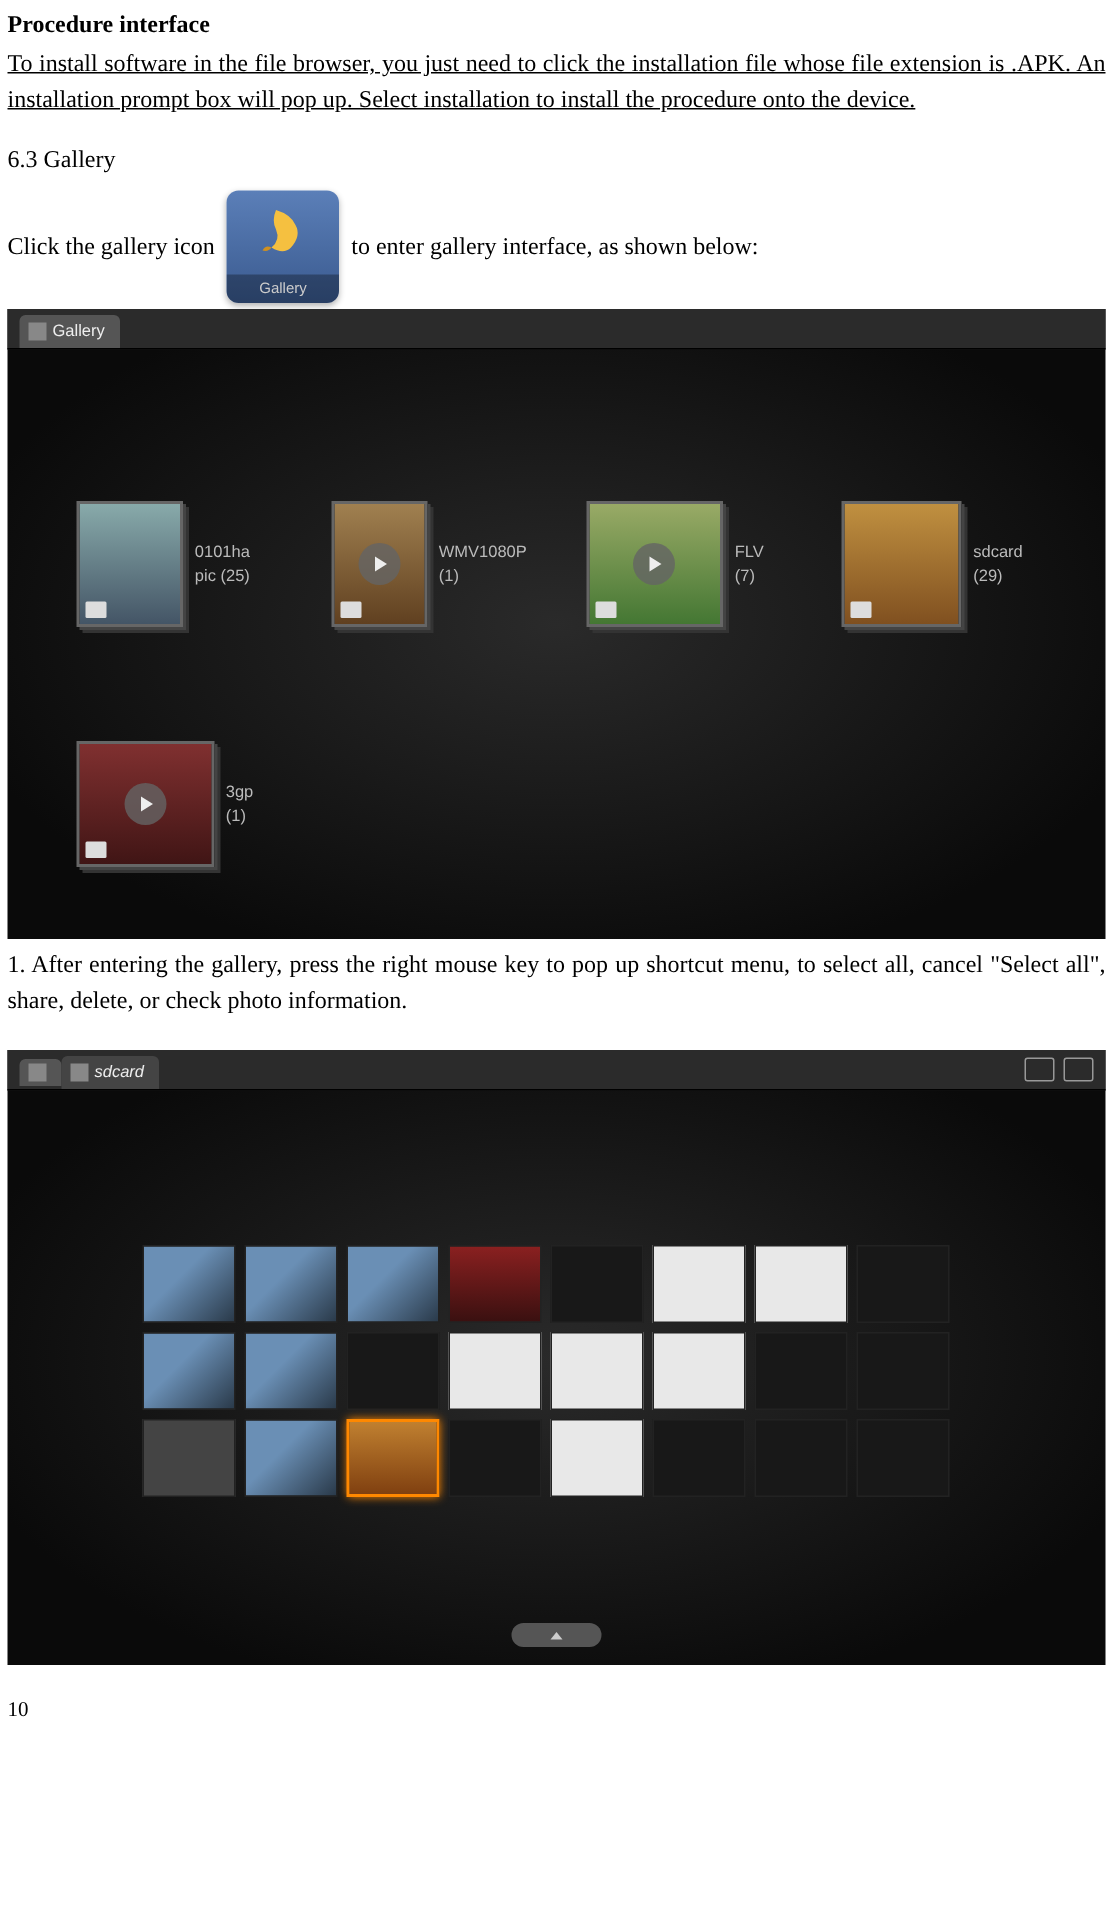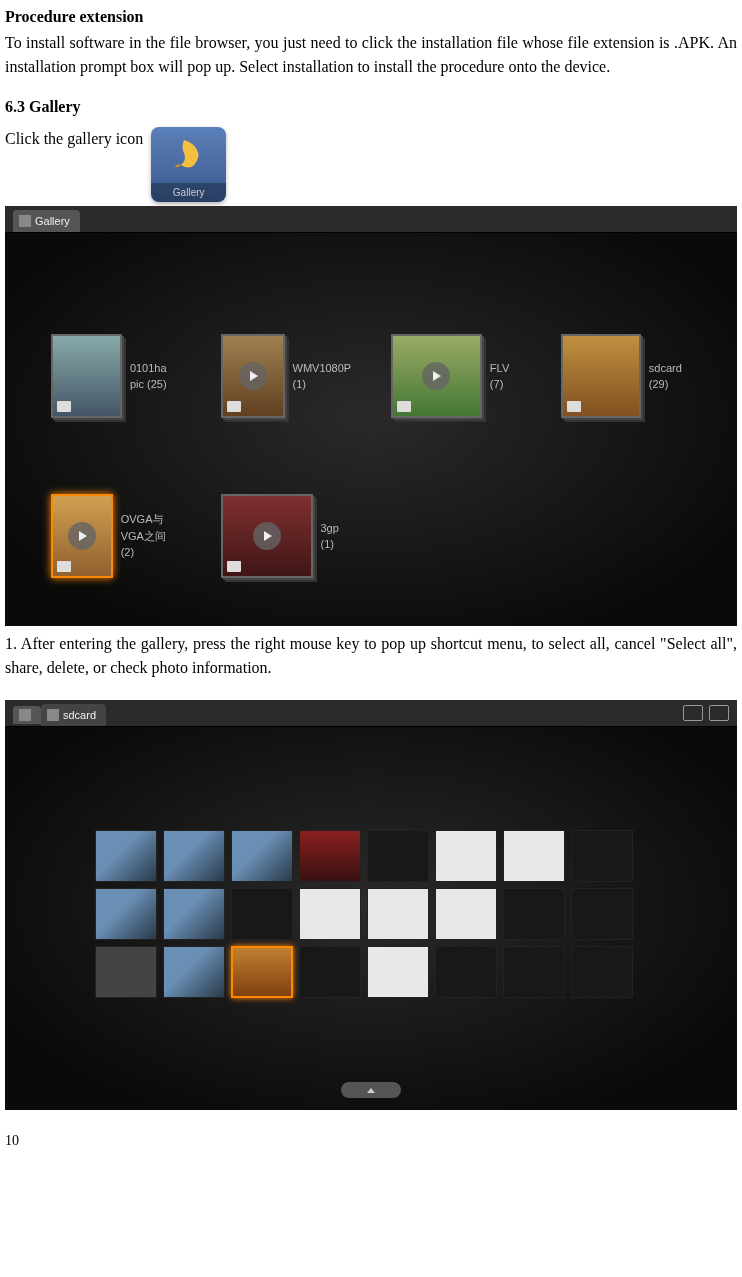--- a/index.html
+++ b/index.html
@@ -10,28 +10,29 @@
       width: 732px;
       line-height: 1.5;
     }
     .heading {
       font-weight: bold;
       margin-bottom: 2px;
     }
     .body-text {
       text-align: justify;
       margin-bottom: 16px;
+      text-decoration: underline;
     }
     .section-heading {
-      font-weight: bold;
+      font-weight: normal;
       margin-bottom: 8px;
     }
     .icon-line {
       display: flex;
-      align-items: flex-start;
+      align-items: center;
       margin-bottom: 4px;
     }
     .gallery-icon {
       width: 75px;
       height: 75px;
       margin: 0 8px;
       display: inline-flex;
       flex-direction: column;
       align-items: center;
       border-radius: 8px;
@@ -65,20 +66,21 @@
       background: #1a1a1a;
       margin-bottom: 6px;
     }
     .screenshot-1 {
       height: 420px;
       background: radial-gradient(ellipse at center, #2a2a2a 0%, #0a0a0a 80%);
     }
     .screenshot-2 {
       height: 410px;
       background: radial-gradient(ellipse at center, #2a2a2a 0%, #0a0a0a 80%);
+      font-style: italic;
     }
     .top-bar {
       height: 26px;
       background: #2b2b2b;
       border-bottom: 1px solid #000;
       display: flex;
       align-items: center;
       padding: 0 8px;
     }
     .top-bar-tab {
@@ -227,36 +229,37 @@
       font-size: 14px;
     }
     .list-text {
       text-align: justify;
       margin-bottom: 20px;
     }
   </style>
 </head>
 <body>
 
-<div class="heading">Procedure extension</div>
+<div class="heading">Procedure interface</div>
 <div class="body-text">To install software in the file browser, you just need to click the installation file whose file extension is .APK. An installation prompt box will pop up. Select installation to install the procedure onto the device.</div>
 
 <div class="section-heading">6.3 Gallery</div>
 
 <div class="icon-line">
   <span>Click the gallery icon</span>
   <span class="gallery-icon">
     <span class="gallery-icon-art">
       <svg viewBox="0 0 40 40">
         <path d="M15 5 Q25 8 28 15 Q32 22 25 30 Q20 35 12 30 Q18 25 15 18 Q12 12 15 5 Z" fill="#f5c040"></path>
         <path d="M12 30 Q8 28 6 32 Q10 33 12 30 Z" fill="#d09020"></path>
       </svg>
     </span>
     <span class="gallery-icon-label">Gallery</span>
   </span>
+  <span>to enter gallery interface, as shown below:</span>
 </div>
 
 <div class="screenshot screenshot-1">
   <div class="top-bar">
     <div class="top-bar-tab">
       <span class="tab-icon"></span>
       <span>Gallery</span>
     </div>
   </div>
   <div class="album-grid">
@@ -280,27 +283,20 @@
         </div>
       <div class="album-label">FLV (7)</div>
     </div>
     <div class="album">
       <div class="album-thumb" style="background:linear-gradient(#c09040,#805020);">
           <span class="folder-badge"></span>
         </div>
       <div class="album-label">sdcard (29)</div>
     </div>
     <div class="album">
-      <div class="album-thumb highlighted" style="background:linear-gradient(#d0a050,#906030);">
-          <span class="play-icon"></span>
-          <span class="folder-badge"></span>
-        </div>
-      <div class="album-label">OVGA与VGA之间 (2)</div>
-    </div>
-    <div class="album">
       <div class="album-thumb" style="background:linear-gradient(#803030,#401515);">
           <span class="play-icon"></span>
           <span class="folder-badge"></span>
         </div>
       <div class="album-label">3gp (1)</div>
     </div>
   </div>
 </div>
 
 <div class="list-text">1. After entering the gallery, press the right mouse key to pop up shortcut menu, to select all, cancel "Select all", share, delete, or check photo information.</div>

